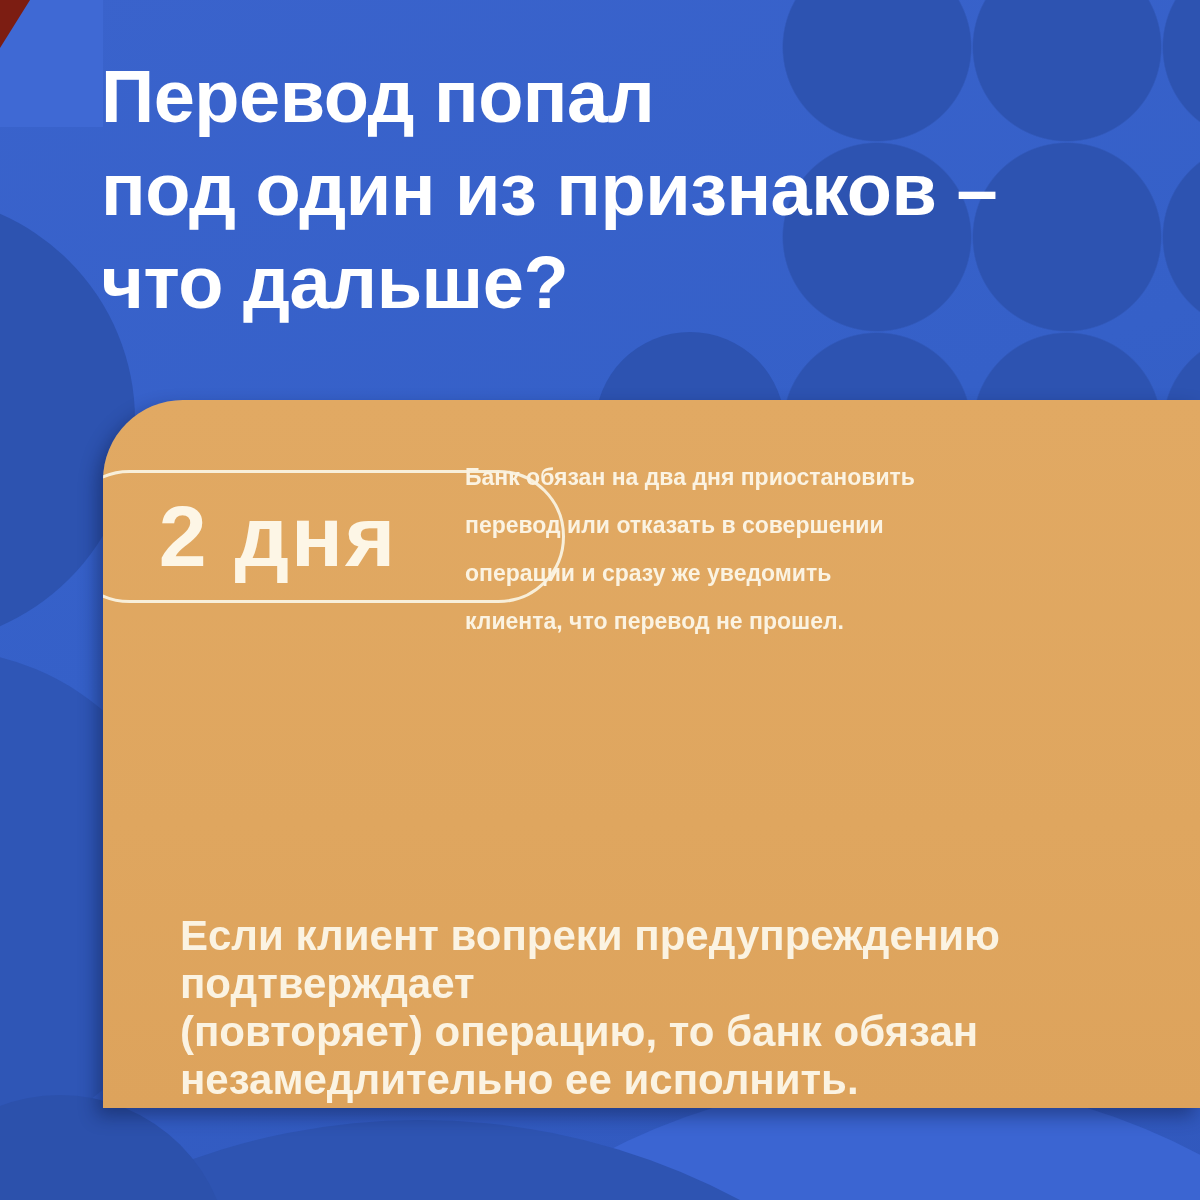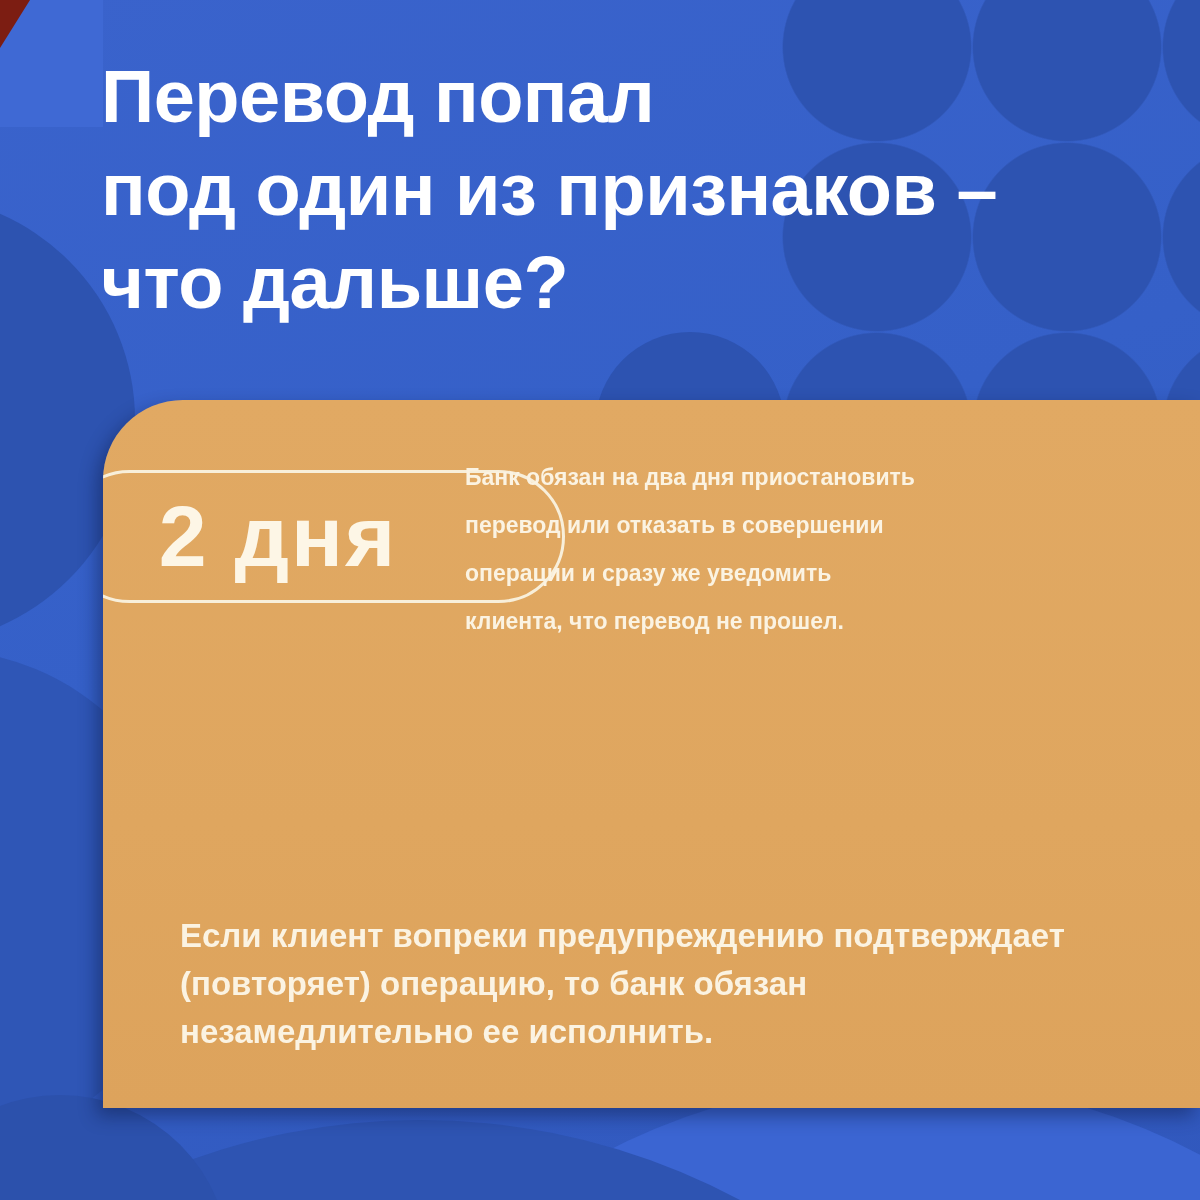--- a/index.html
+++ b/index.html
@@ -99,21 +99,21 @@
     line-height: 48px;
     font-weight: bold;
     white-space: pre-line;
   }
 
   .note-text {
     position: absolute;
     left: 77px; top: 512px;
     width: 1010px;
     color: #fbf3e2;
-    font-size: 33px;
+    font-size: 42px;
     line-height: 48px;
     font-weight: bold;
     white-space: pre-line;
   }
 </style>
 </head>
 <body>
 
 <div class="stage">
 

